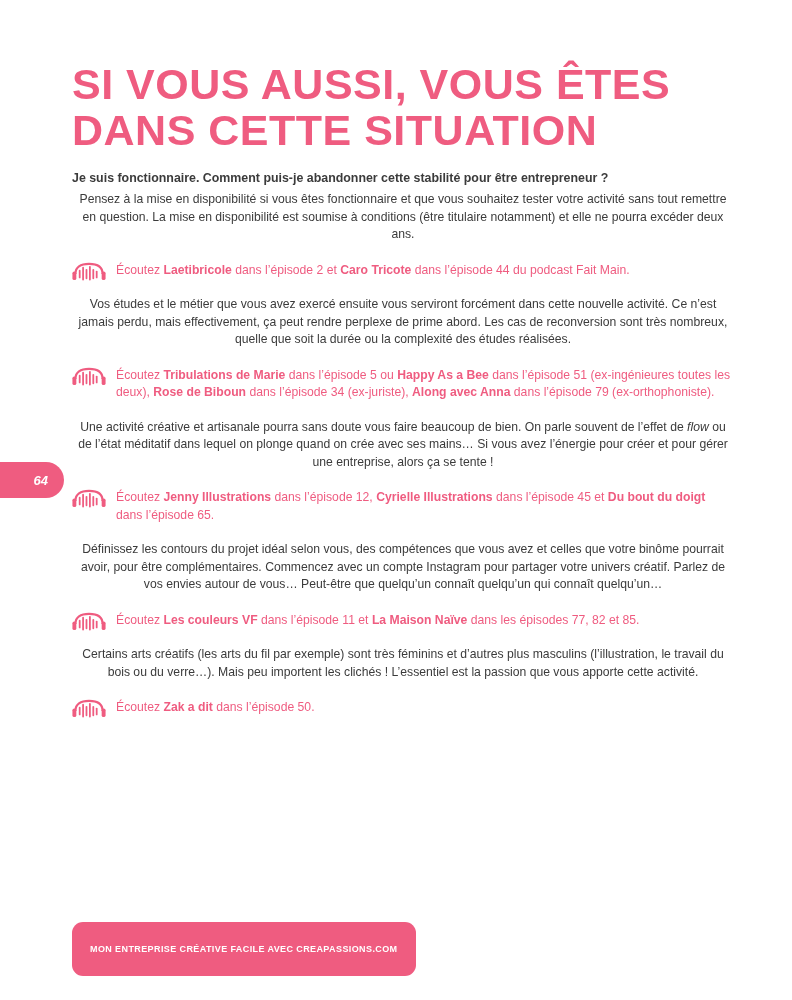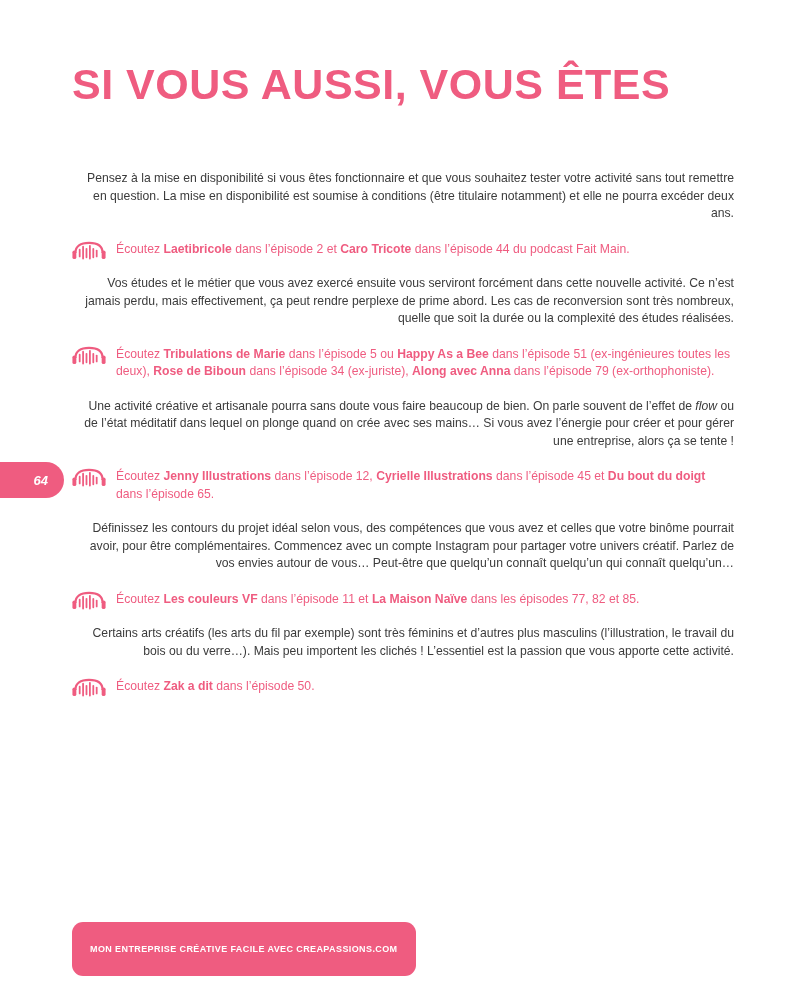--- a/index.html
+++ b/index.html
@@ -56,21 +56,21 @@
     font-weight: bold;
     color: #3b3b3b;
     line-height: 17px;
     margin-bottom: 4px;
   }
 
   .a {
     font-size: 12.2px;
     line-height: 17.5px;
     color: #3b3b3b;
-    text-align: right;
+    text-align: center;
   }
   .a em { font-style: italic; }
 
   
   .listen {
     position: relative;
     margin-top: 18px;
     padding-left: 44px;
     font-size: 12.2px;
     line-height: 17.5px;
@@ -124,28 +124,30 @@
     padding: 16px 18px;
   }
 </style>
 </head>
 <body>
 
 <div class="page">
 
   <h1 class="title">
     <span class="line">SI VOUS AUSSI, VOUS ÊTES</span>
+    <span class="line">DANS CETTE SITUATION</span>
   </h1>
 
   <div class="pagenum">
     <span>64</span>
   </div>
 
   <div class="content" id="content">
       <div class="block">
+        <div class="q">Je suis fonctionnaire. Comment puis-je abandonner cette stabilité pour être entrepreneur ?</div>
         <div class="a">Pensez à la mise en disponibilité si vous êtes fonctionnaire et que vous souhaitez tester votre activité sans tout remettre en question. La mise en disponibilité est soumise à conditions (être titulaire notamment) et elle ne pourra excéder deux ans.</div>
         <div class="listen"><span class="headphone">
 <svg viewBox="0 0 40 22" width="34" height="19" aria-hidden="true">
   <path d="M4,14 C4,6 10,2 20,2 C30,2 36,6 36,14" fill="none" stroke="#ef5c80" stroke-width="2.6"></path>
   <rect x="0.5" y="11" width="4.6" height="10" rx="2.2" fill="#ef5c80"></rect>
   <rect x="34.9" y="11" width="4.6" height="10" rx="2.2" fill="#ef5c80"></rect>
   <rect x="8" y="9" width="2.1" height="10" rx="1" fill="#ef5c80"></rect>
   <rect x="12" y="5.5" width="2.1" height="16" rx="1" fill="#ef5c80"></rect>
   <rect x="16" y="8" width="2.1" height="12" rx="1" fill="#ef5c80"></rect>
   <rect x="20" y="4.5" width="2.1" height="17" rx="1" fill="#ef5c80"></rect>

